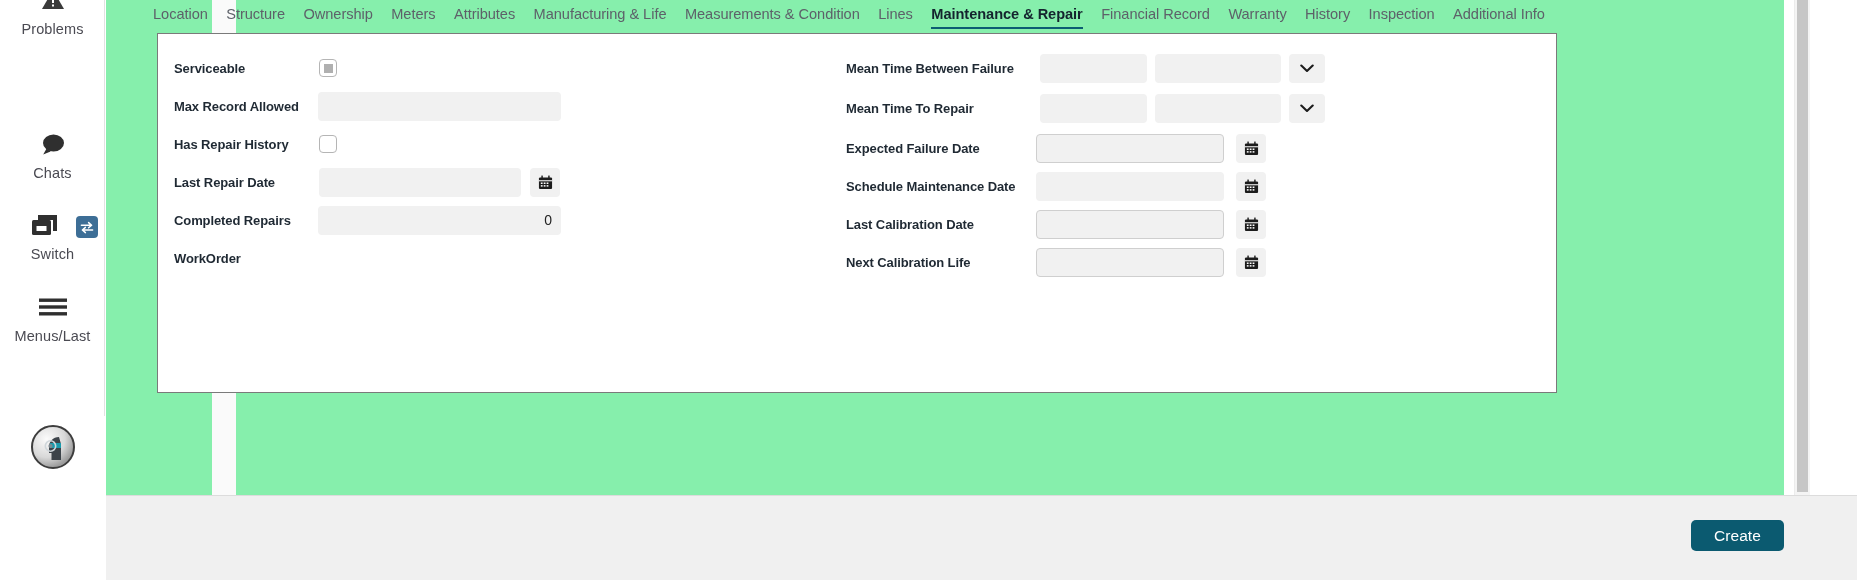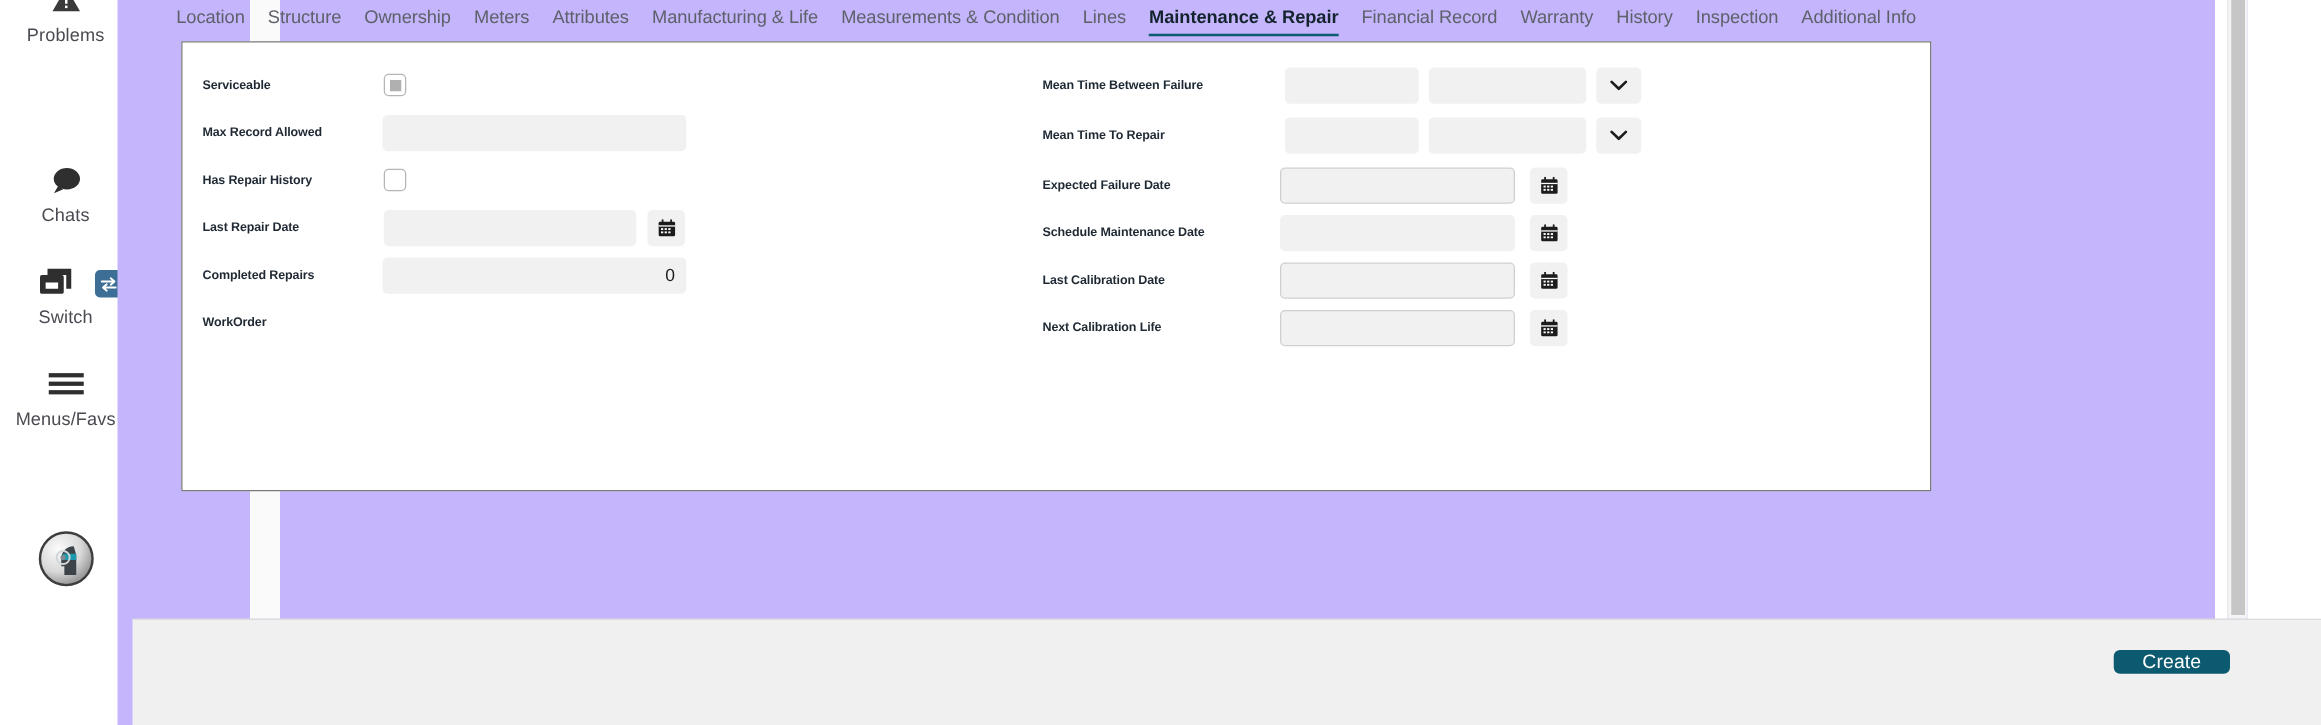--- a/index.html
+++ b/index.html
@@ -74,23 +74,23 @@
   }
   #avatar .head {
     position: absolute;
     left: 9px; top: 7px;
     width: 26px; height: 30px;
   }
 
   
   #main {
     position: absolute;
-    left: 94px; top: 0;
+    left: 106px; top: 0;
     width: 1704px; height: 580px;
-    background: #c4b5fd;
+    background: #86efac;
   }
 
   
   #tabstrip {
     position: absolute;
     left: 0; top: 0;
     width: 1725px; height: 32px;
     white-space: nowrap;
     overflow: hidden;
   }
@@ -132,21 +132,21 @@
 
   .row {
     position: absolute;
     left: 0;
     height: 38px;
     display: flex;
     align-items: center;
   }
 
   .flabel {
-    font-size: 10px;
+    font-size: 13px;
     color: #1f2933;
     font-weight: bold;
     letter-spacing: -.1px;
     white-space: nowrap;
   }
   #col-left .flabel  { position: absolute; left: 16px; }
   #col-right .flabel { position: absolute; left: 0px; }
 
   
   .inp {
@@ -202,21 +202,21 @@
     background: #f0f0f0;
     border-top: 1px solid #dcdcdc;
   }
   #create-btn {
     position: absolute;
     right: 73px; top: 24px;
     background: #0b5a70;
     color: #ffffff;
     border: 0;
     border-radius: 5px;
-    height: 19px;
+    height: 31px;
     padding: 0 23px;
     font-size: 15.5px;
     font-family: "Liberation Sans", sans-serif;
     cursor: pointer;
     letter-spacing: .1px;
   }
 
   
   #page-scroll {
     position: absolute;
@@ -297,21 +297,21 @@
     </div>
 
     <div class="rail-item" style="top:295px;">
       <span class="rail-icon">
         <svg width="32" height="24" viewBox="0 0 32 24">
           <rect x="2" y="3.5" width="28" height="3.4" fill="#2f2f2f"></rect>
           <rect x="2" y="10.3" width="28" height="3.4" fill="#2f2f2f"></rect>
           <rect x="2" y="17.1" width="28" height="3.4" fill="#2f2f2f"></rect>
         </svg>
       </span>
-      <span class="rail-label">Menus/Favs</span>
+      <span class="rail-label">Menus/Last</span>
     </div>
 
     <div id="avatar">
       <svg class="head" viewBox="0 0 26 30">
         <path d="M17 3 C11 3 7 7.5 7 13 L7 19 L9.5 19 L9.5 26 L19 26 L19 10 Z" fill="#3c4349"></path>
         <path d="M8 9 L19 9 L19 14 L8 14 Z" fill="#1a9aac"></path>
         <circle cx="8.5" cy="12" r="5.2" fill="none" stroke="#cfd6da" stroke-width="1.6"></circle>
         <circle cx="8.5" cy="12" r="2.1" fill="#7f8b92"></circle>
       </svg>
     </div>

